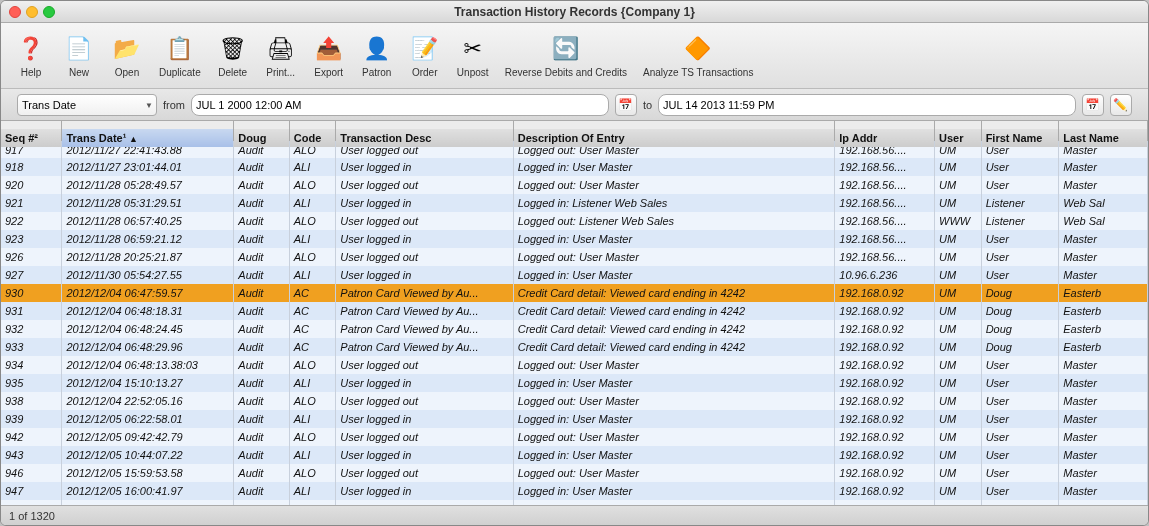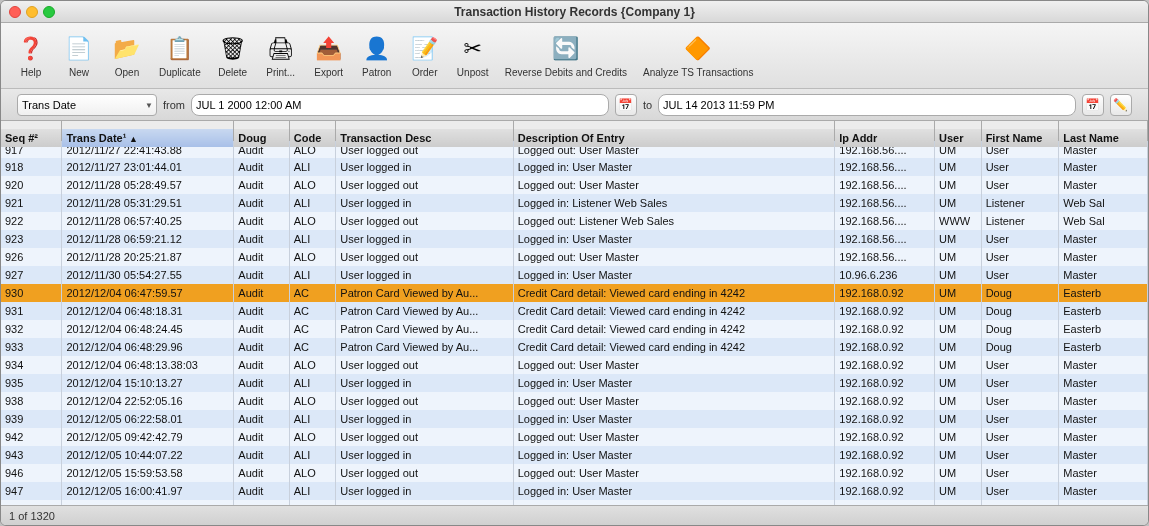--- a/index.html
+++ b/index.html
@@ -163,21 +163,21 @@
       position: sticky;
       top: 8px;
       z-index: 10;
       white-space: nowrap;
       overflow: hidden;
     }
     thead th.sorted {
       background: linear-gradient(to bottom, #c8d8f0, #a8c0e8);
     }
     .sort-arrow { font-size: 9px; }
-    tbody tr { height: 18px; }
+    tbody tr { height: 18px; font-style: italic; }
     tbody tr:nth-child(even) { background: #dce8f8; }
     tbody tr:nth-child(odd) { background: #eef4fc; }
     tbody tr.highlighted {
       background: #f0a020 !important;
       color: #000;
     }
     tbody td {
       border-right: 1px solid #c8d0dc;
       padding: 1px 4px;
       font-size: 11px;

